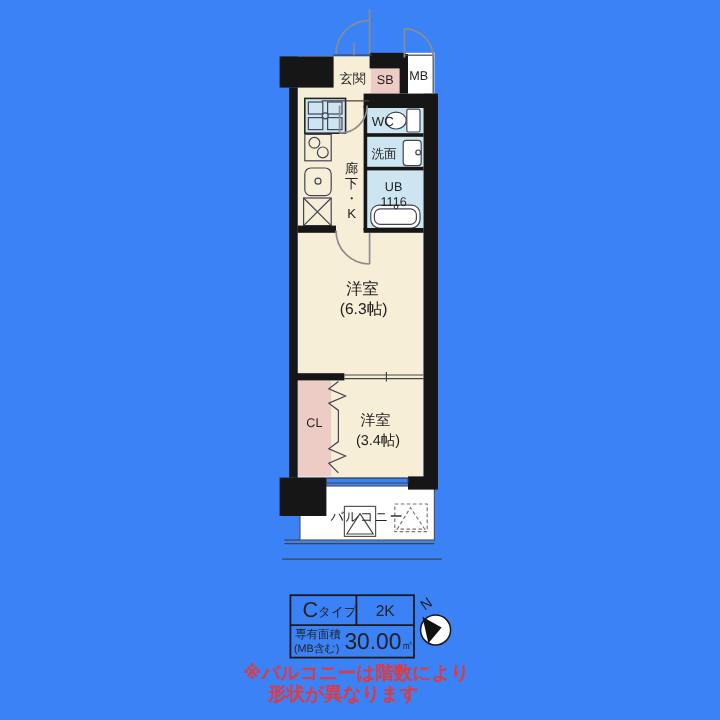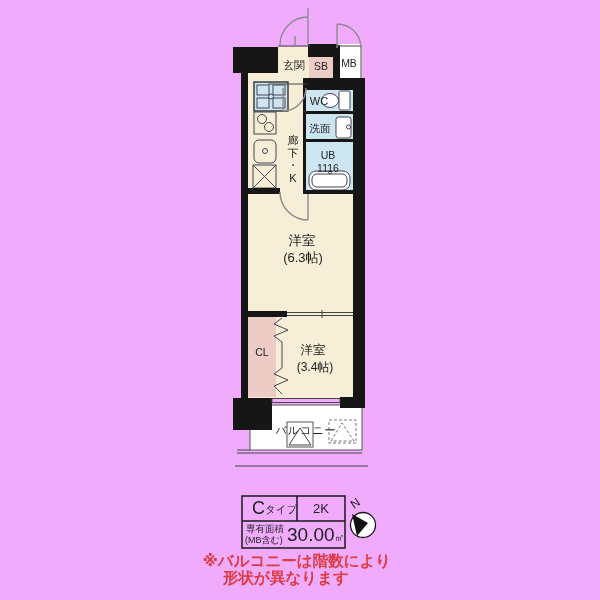--- a/index.html
+++ b/index.html
@@ -1,16 +1,16 @@
 <!DOCTYPE html>
 <html><head>
 <meta charset="utf-8">
 <style>
   html,body{margin:0;padding:0;background:#ffffff;}
-  .canvas{position:relative;width:600px;height:600px;background:#f0abfc;overflow:hidden;
+  .canvas{position:relative;width:600px;height:600px;background:#3b82f6;overflow:hidden;
           font-family:"Liberation Sans","DejaVu Sans",sans-serif;}
   svg text{font-family:"Liberation Sans","DejaVu Sans",sans-serif;fill:#222;}
   .room-label{fill:#222;}
   .wall{fill:#161616;}
   .thin{stroke:#444;stroke-width:1;fill:none;}
   .fixture{stroke:#445;stroke-width:1;fill:#ffffff;}
   .fixture-open{stroke:#445;stroke-width:1;fill:none;}
   .door{stroke:#8c8c8c;stroke-width:1.4;fill:none;}
   .tbl{stroke:#1a1a1a;stroke-width:1.5;fill:none;}
   .note-text{fill:#e0393f;font-weight:bold;font-size:15.5px;}

